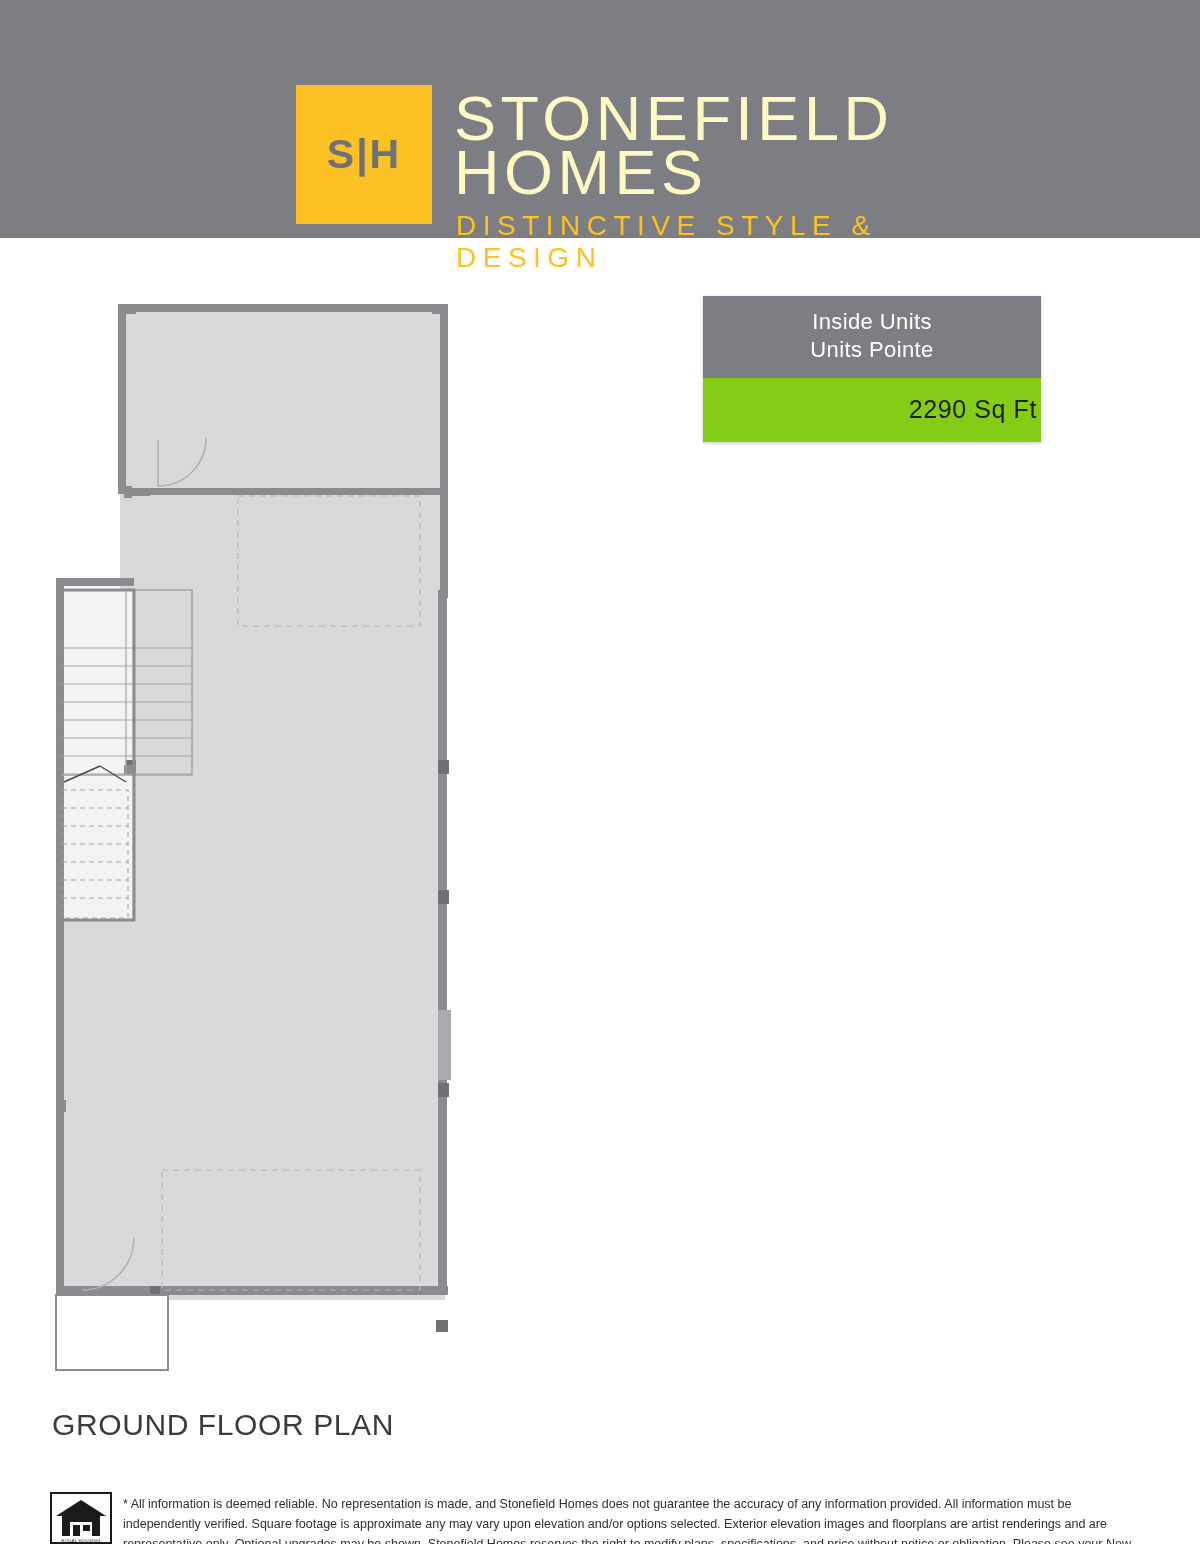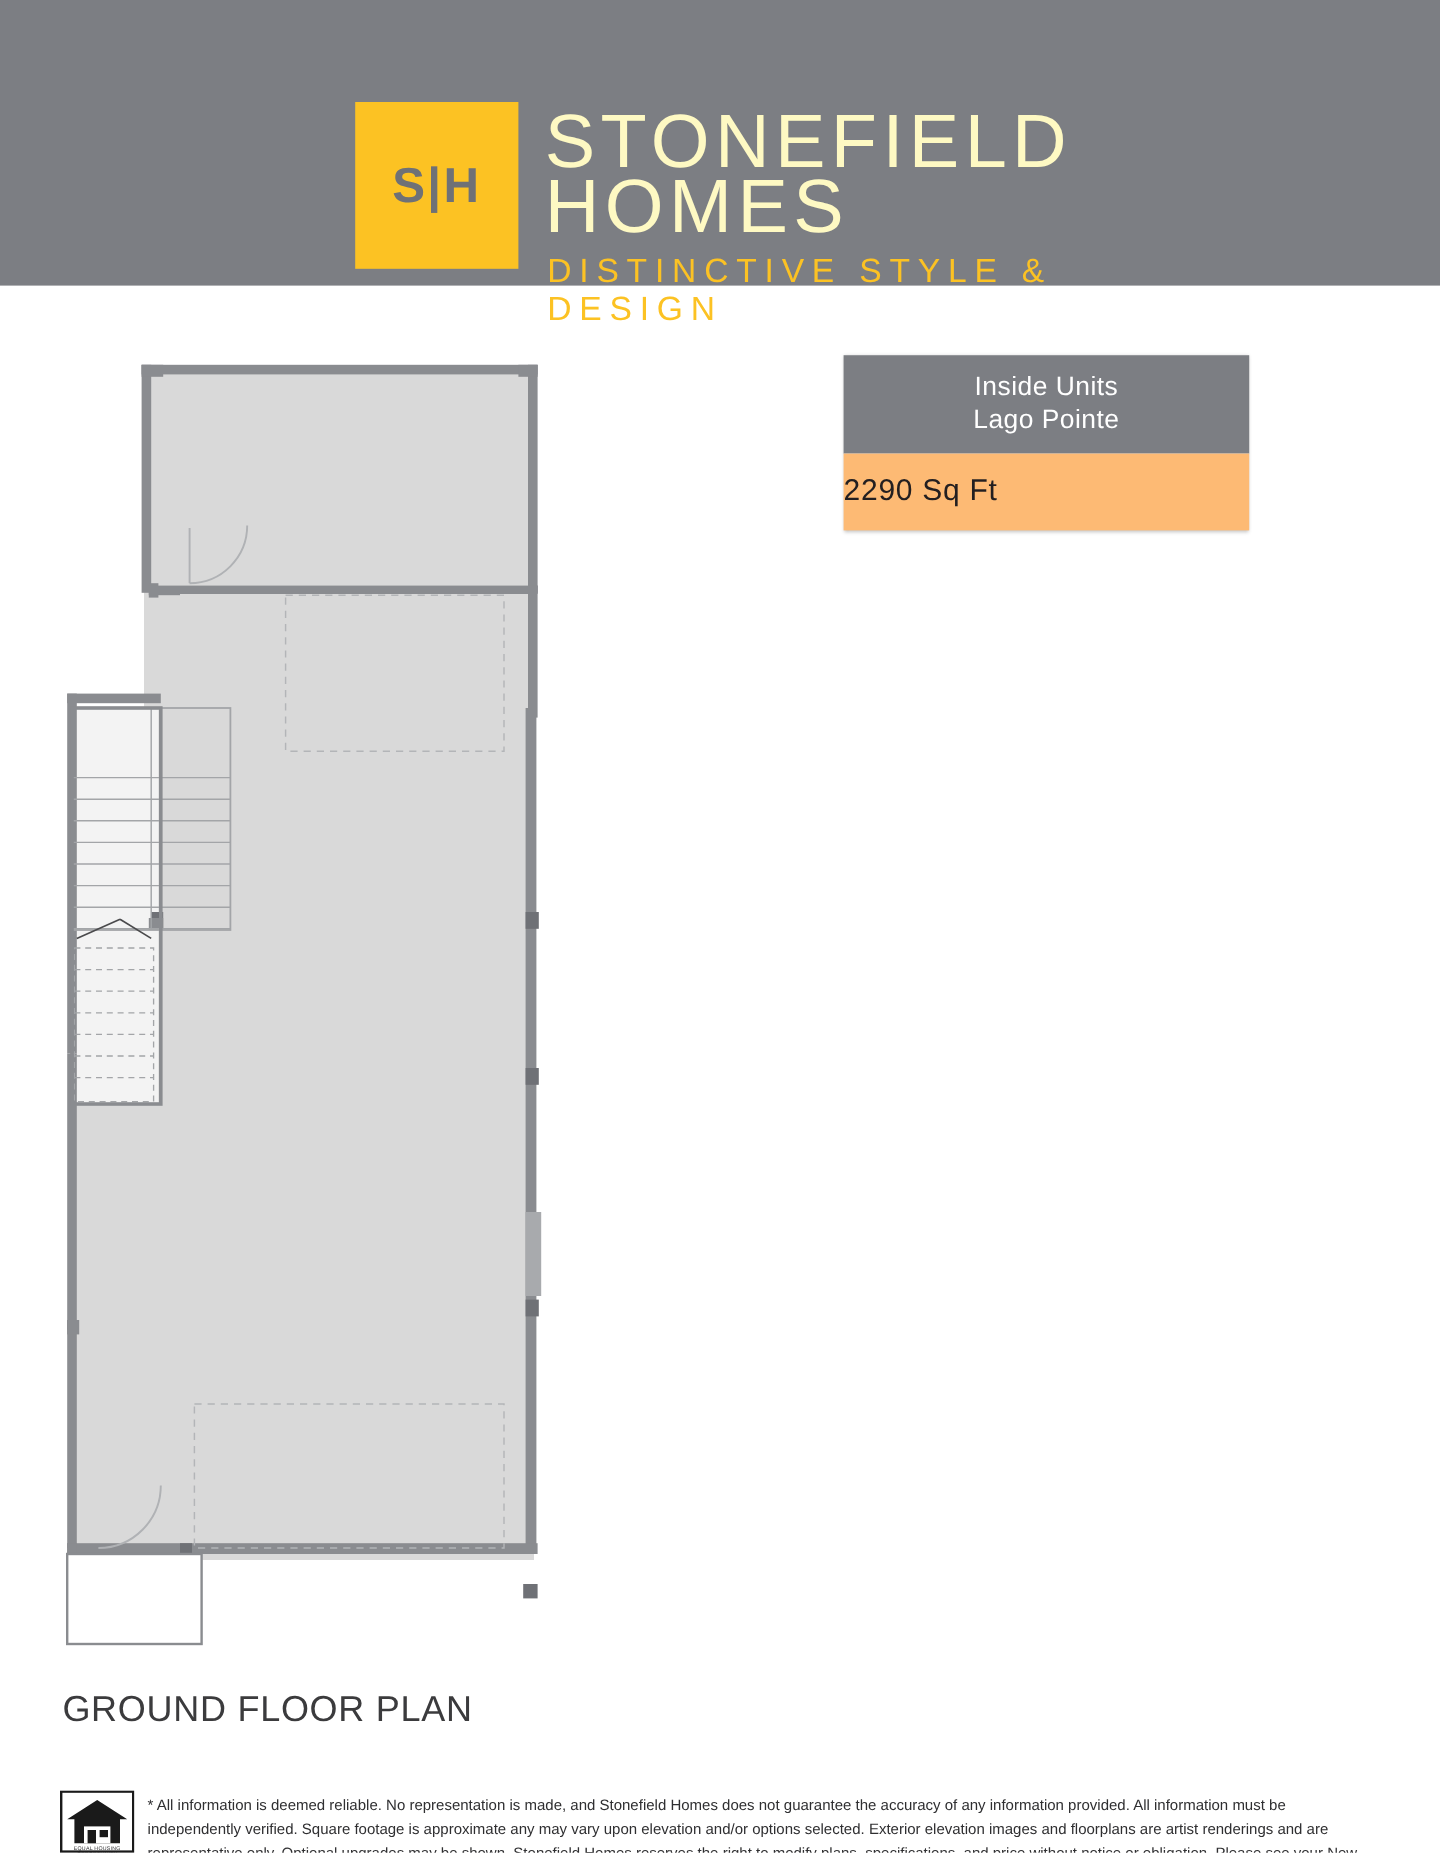--- a/index.html
+++ b/index.html
@@ -86,23 +86,23 @@
     color: #ffffff;
     text-align: center;
     padding: 12px 0 14px 0;
   }
   .info-top div {
     font-size: 22px;
     line-height: 28px;
     letter-spacing: .4px;
   }
   .info-bottom {
-    background: #fdba74;
+    background: #84cc16;
     color: #231f20;
-    text-align: left;
+    text-align: right;
     padding: 12px 4px 14px 0;
   }
   .info-sqft {
     font-size: 25px;
     line-height: 38px;
     letter-spacing: .6px;
   }
   .info-beds {
     font-size: 25px;
     line-height: 38px;
@@ -166,21 +166,21 @@
     </div>
     <div class="logo-name">STONEFIELD
 HOMES</div>
     <div class="logo-tag">DISTINCTIVE STYLE &amp; DESIGN</div>
   </div>
 </div>
 
 <div class="info-card">
   <div class="info-top">
     <div>Inside Units</div>
-    <div>Lago Pointe</div>
+    <div>Units Pointe</div>
   </div>
   <div class="info-bottom">
     <div class="info-sqft">2290 Sq  Ft</div>
   </div>
 </div>
 
 <div class="plan">
   <svg width="480" height="1090" viewBox="0 0 480 1090" xmlns="http://www.w3.org/2000/svg">
 
     <g>

